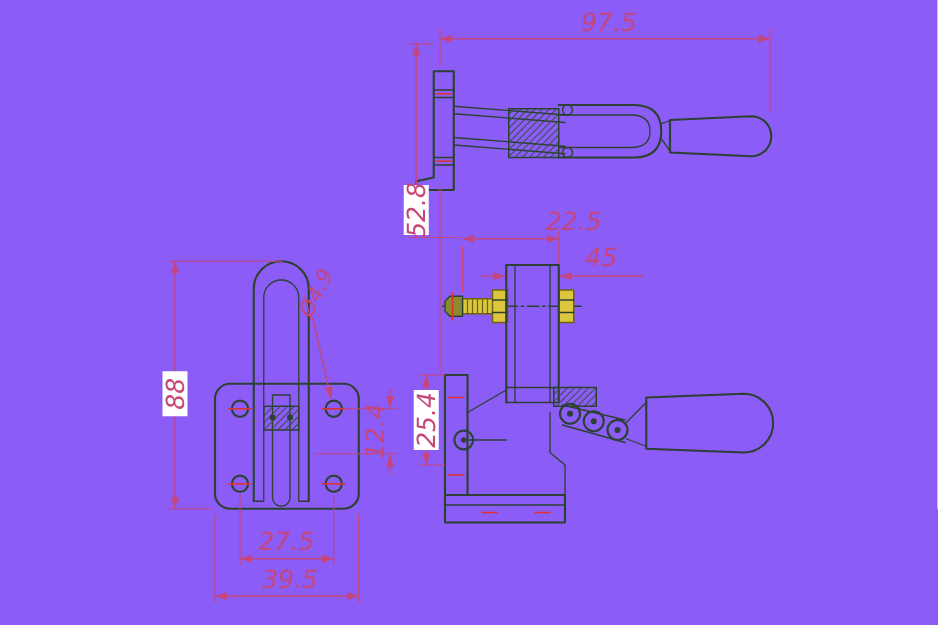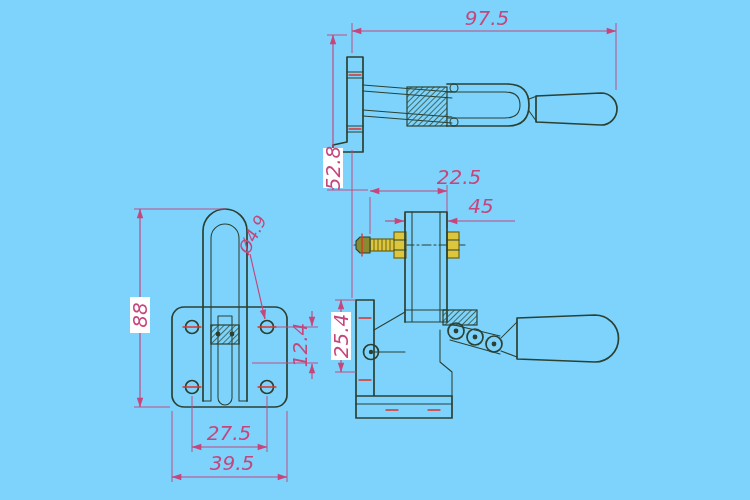--- a/index.html
+++ b/index.html
@@ -1,16 +1,16 @@
 <!DOCTYPE html>
 <html><head>
 <meta charset="utf-8">
 <style>
   html,body{margin:0;padding:0;background:#ffffff;}
-  .stage{width:750px;height:500px;position:relative;background:#7dd3fc;overflow:hidden;}
+  .stage{width:750px;height:500px;position:relative;background:#8b5cf6;overflow:hidden;}
   svg{display:block;}
   .ln{fill:none;stroke:#2c4132;stroke-width:1.7;stroke-linecap:round;stroke-linejoin:round;}
   .ln2{fill:none;stroke:#2c4132;stroke-width:1.05;stroke-linecap:round;stroke-linejoin:round;}
   .lnf{fill:#2c4132;stroke:none;}
   .padline{stroke:#2c4132;stroke-width:1.2;}
   .brass{fill:#dcc63d;stroke:#6e6312;stroke-width:1.2;}
   .thread{fill:none;stroke:#6e6312;stroke-width:1;}
   .olive{fill:#8a8a33;stroke:#2c4132;stroke-width:1.1;}
   .red{stroke:#e03226;stroke-width:1.3;fill:none;stroke-linecap:round;}
   .dim{stroke:#c6467c;stroke-width:1.15;fill:none;}

